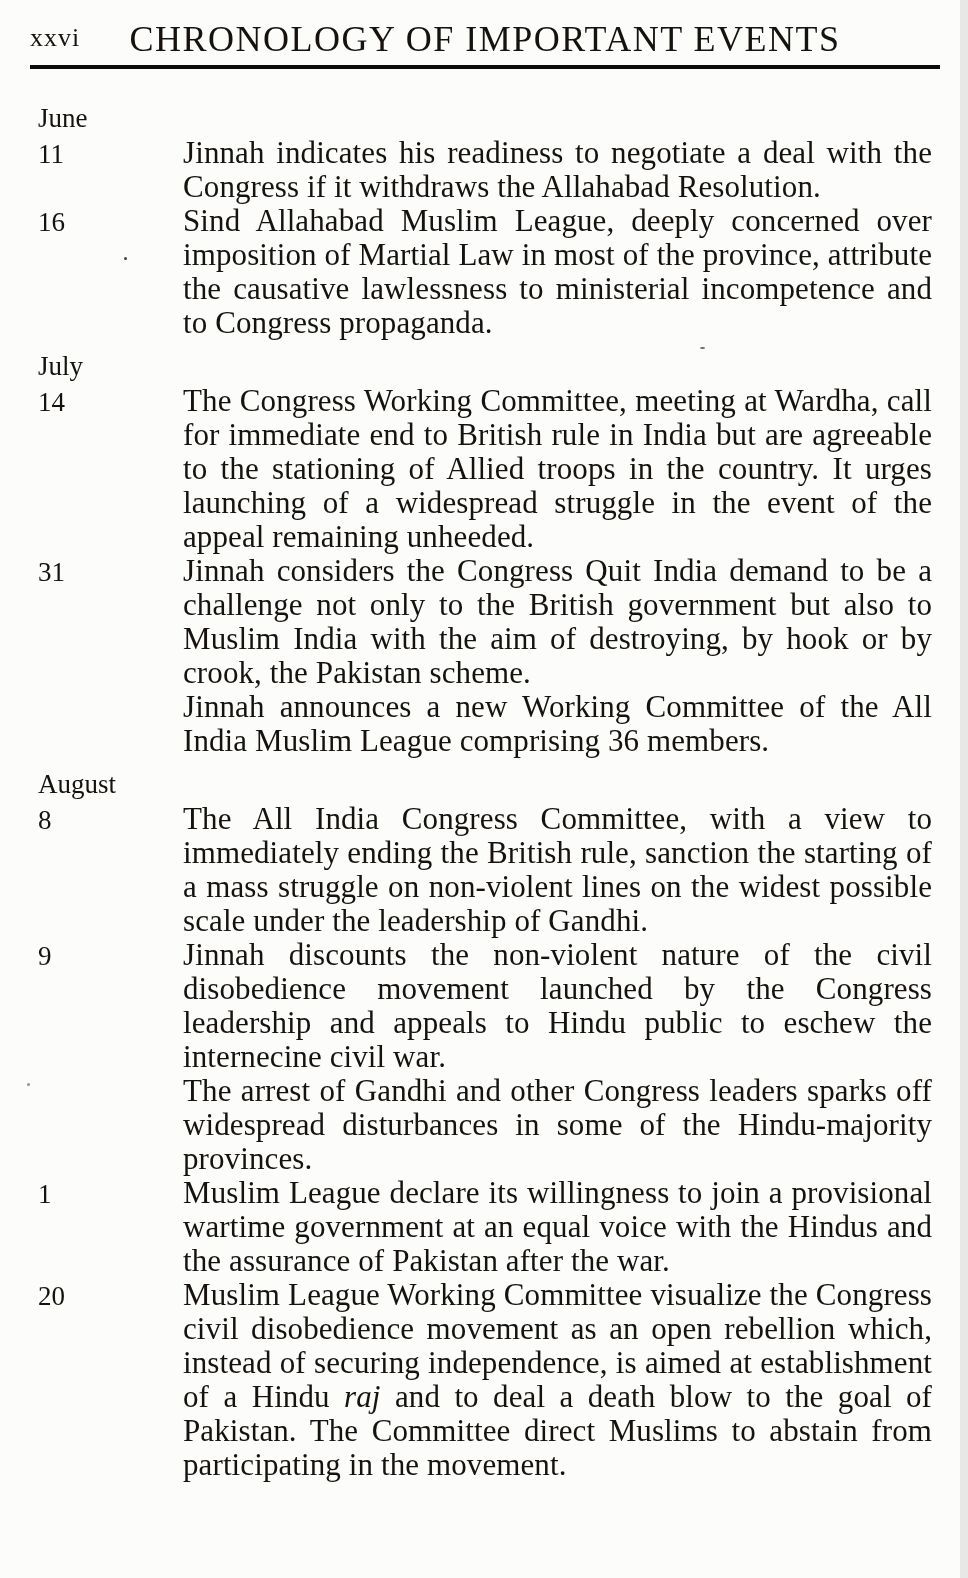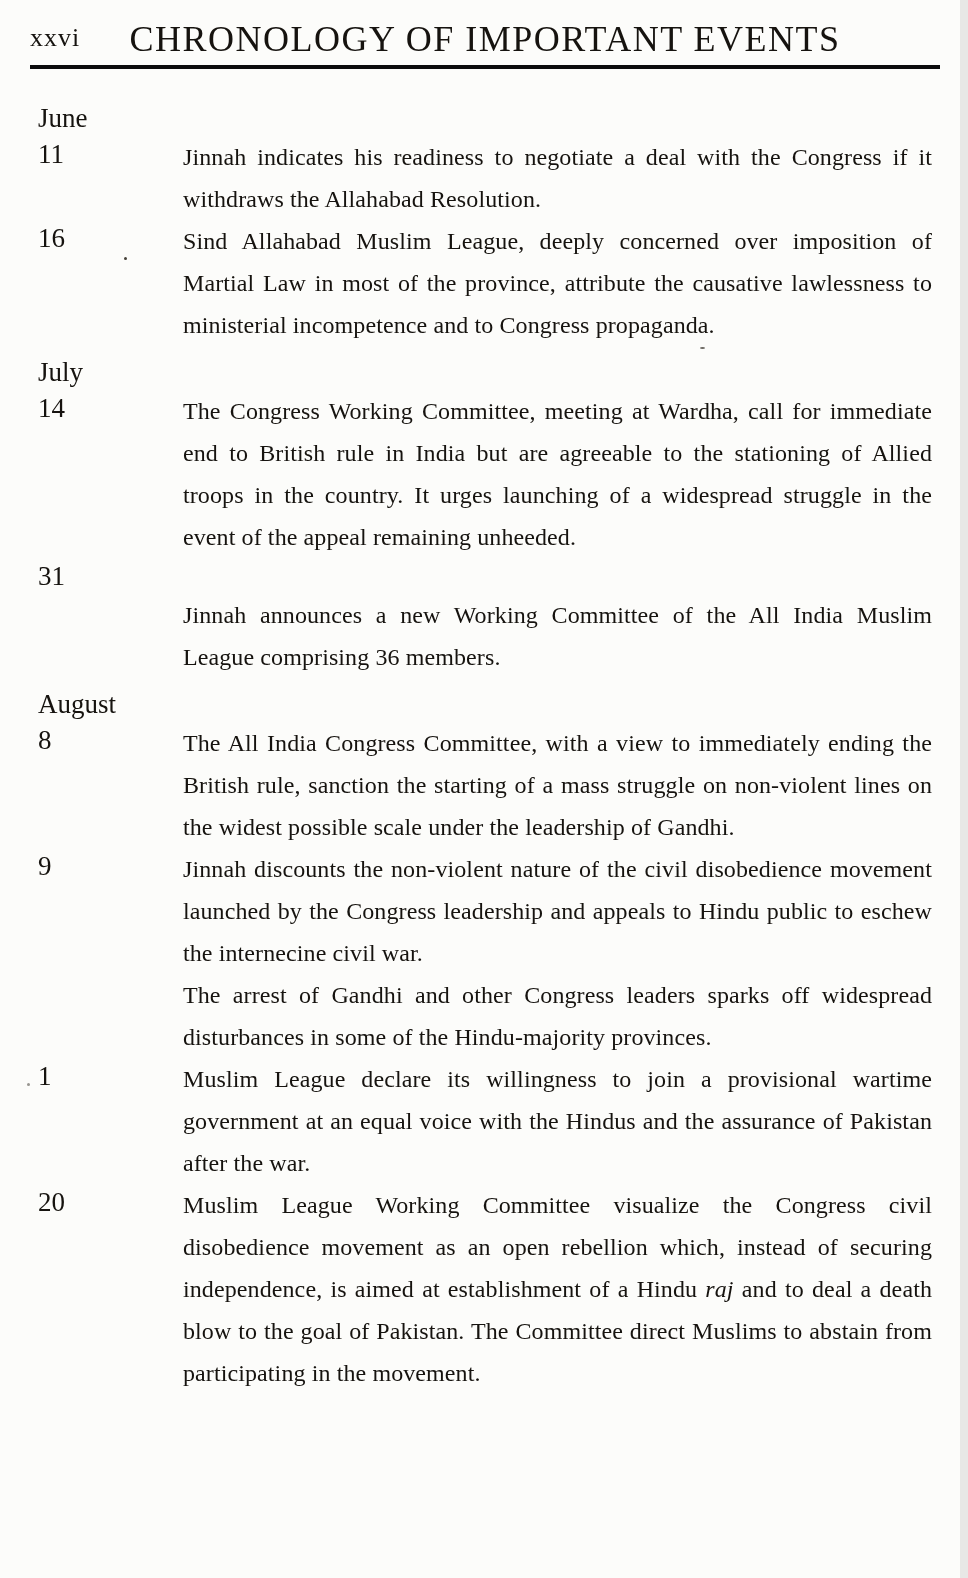--- a/index.html
+++ b/index.html
@@ -57,22 +57,22 @@
     align-items: flex-start;
   }
   .entry-day {
     flex: 0 0 145px;
     font-size: 27px;
     line-height: 36px;
   }
   .entry-text {
     flex: 1 1 auto;
     margin: 0;
-    font-size: 24px;
-    line-height: 42px;
+    font-size: 31px;
+    line-height: 34px;
     text-align: justify;
     letter-spacing: 0.1px;
   }
   .entry-text em { font-style: italic; }
   .speck {
     position: absolute;
     background: #454038;
     border-radius: 50%;
   }
 </style>
@@ -107,20 +107,21 @@
   <section class="month-section">
     <h2 class="month">July</h2>
     <div class="entries">
   <div class="entry">
     <div class="entry-day">14</div>
     <p class="entry-text">The Congress Working Committee, meeting at Wardha, call for immediate end to British rule in India but are agreeable to the stationing of Allied troops in the country. It urges launching of a widespread struggle in the event of the appeal remaining unheeded.</p>
   </div>
 
   <div class="entry">
     <div class="entry-day">31</div>
+    <p class="entry-text">Jinnah considers the Congress Quit India demand to be a challenge not only to the British government but also to Muslim India with the aim of destroying, by hook or by crook, the Pakistan scheme.</p>
   </div>
 
   <div class="entry">
     <div class="entry-day"></div>
     <p class="entry-text">Jinnah announces a new Working Committee of the All India Muslim League comprising 36 members.</p>
   </div>
 
 </div>
   </section>
 

